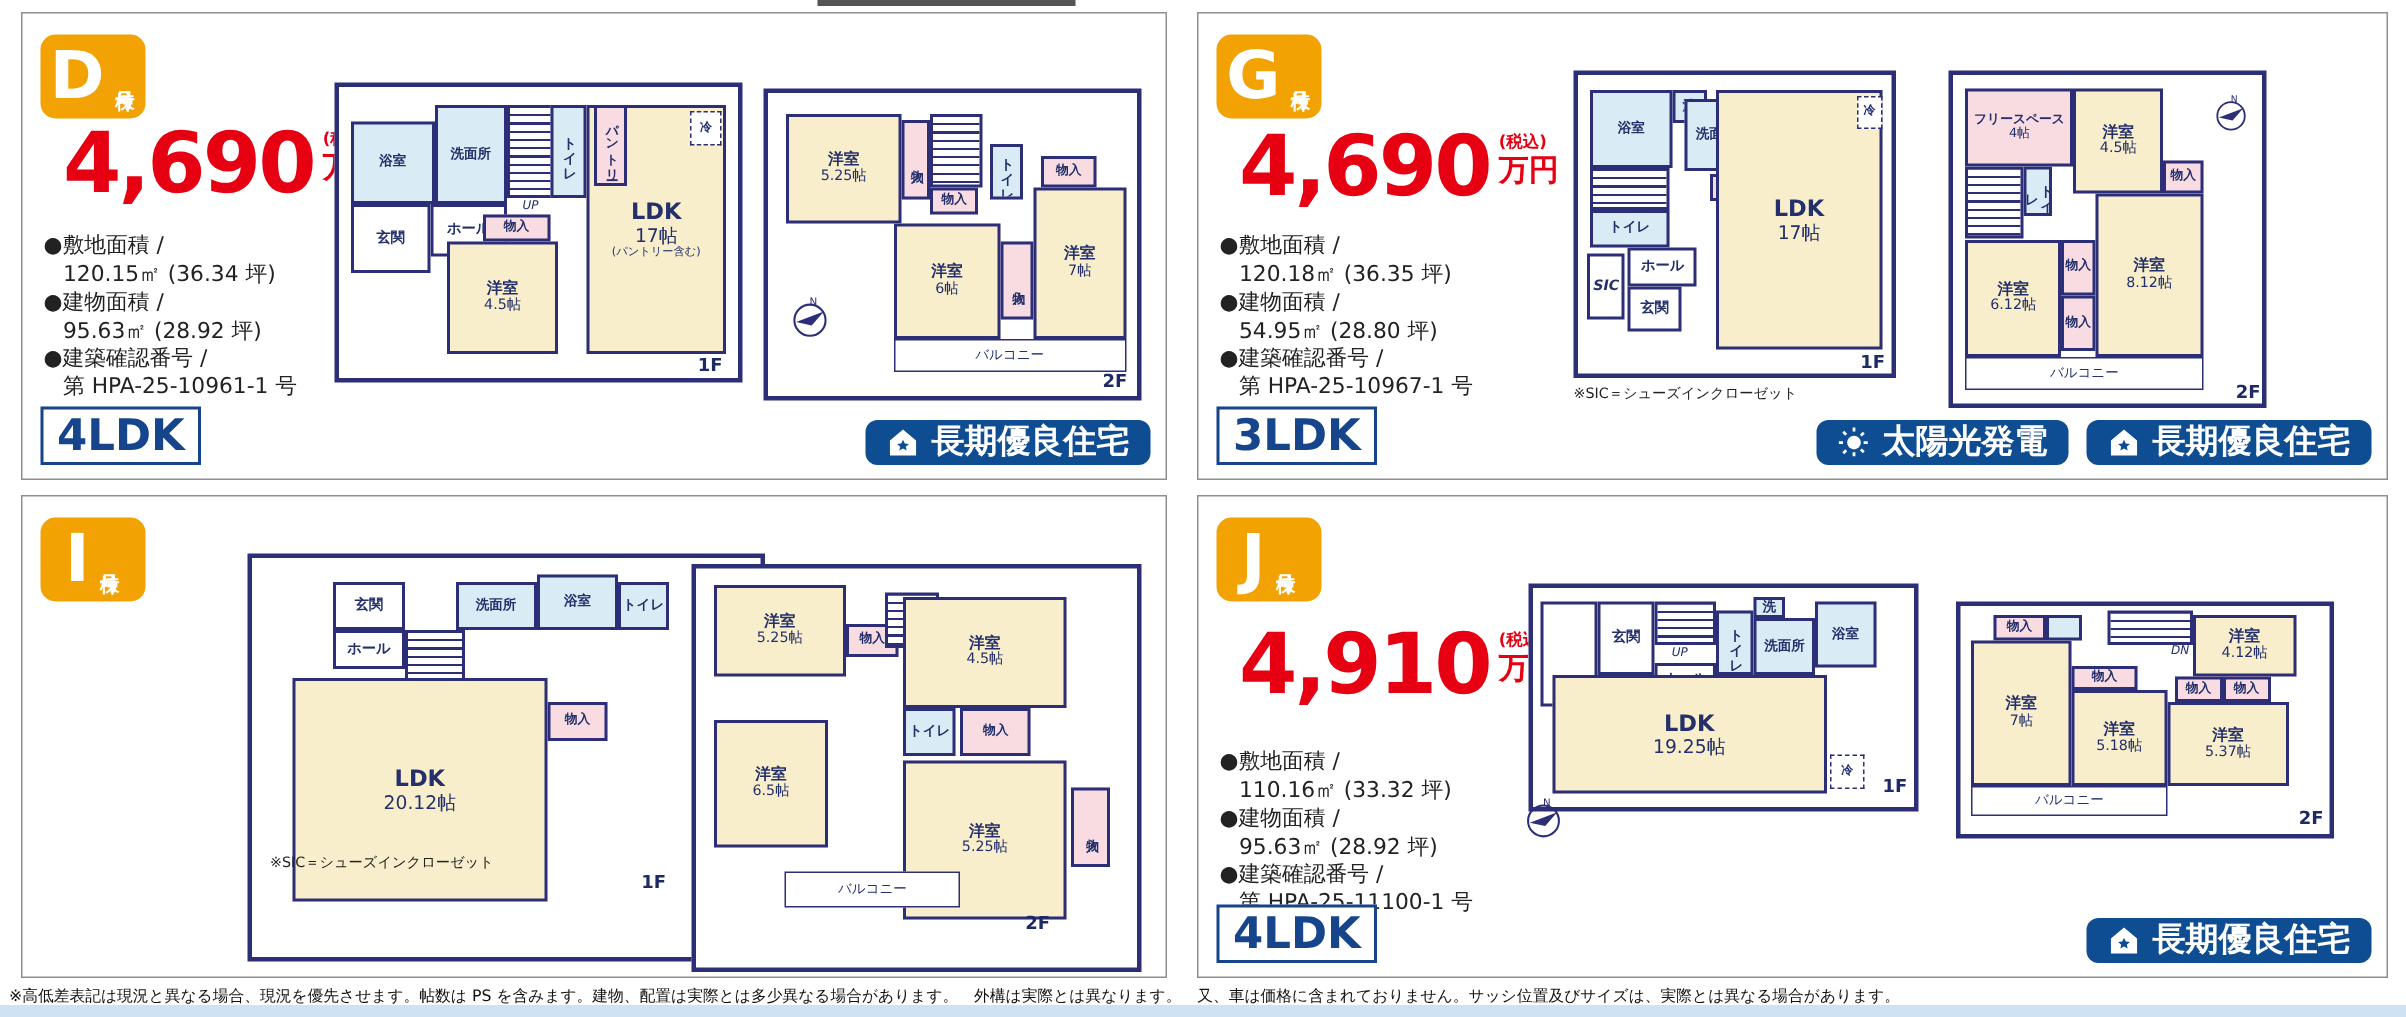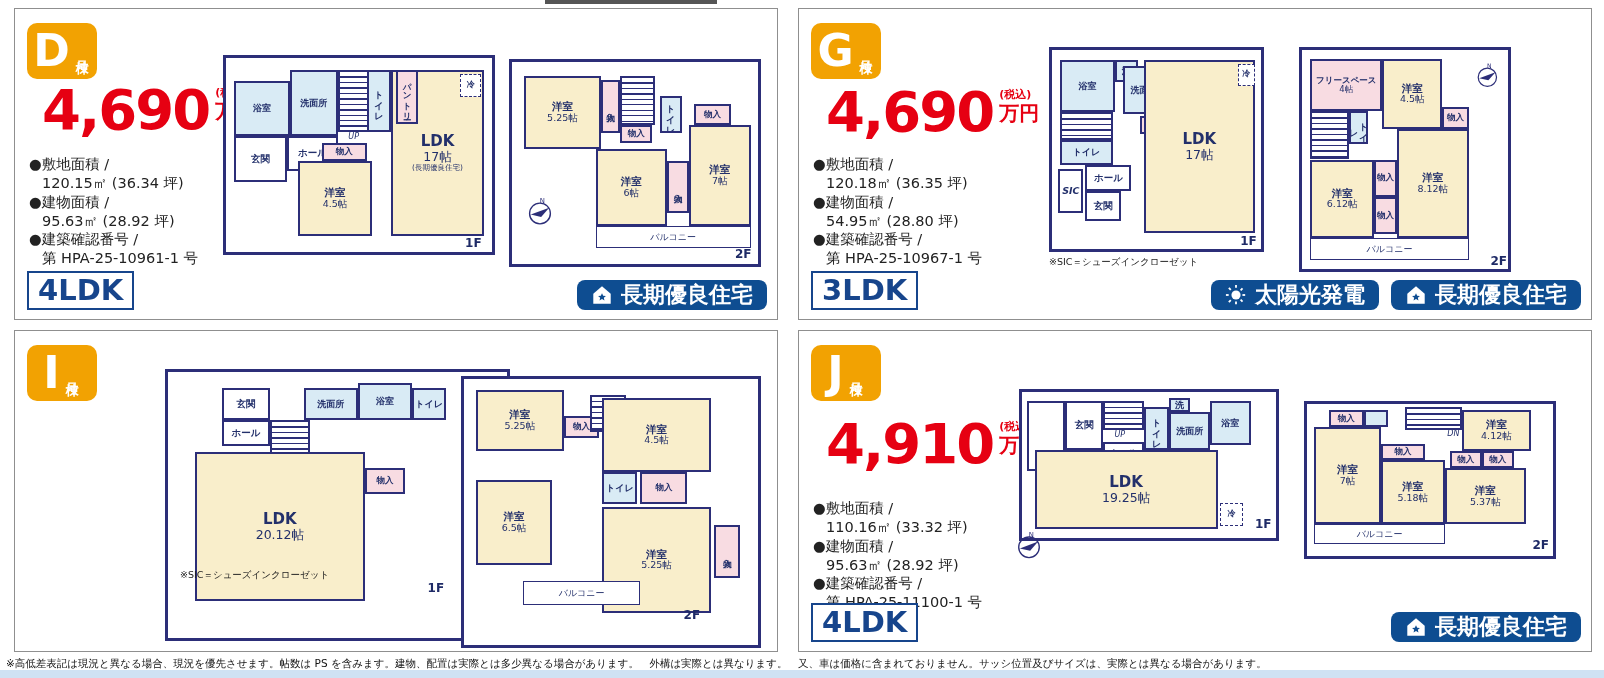--- a/index.html
+++ b/index.html
@@ -120,21 +120,21 @@
       <div class="rm rm-stairs" style="left: 42%; top: 6%; width: 12%; height: 32%;"></div>
       <div class="rm rm-dir-label" style="left: 43%; top: 38%; width: 10%; height: 6%;">
         <span class="rm-label">UP</span>
       </div>
       <div class="rm rm-wet rm-v" style="left: 53%; top: 6%; width: 9%; height: 32%;">
         <span class="rm-label">トイレ</span>
       </div>
       <div class="rm rm-room-lg" style="left: 62%; top: 6%; width: 35%; height: 86%;">
         <span class="rm-label">LDK</span>
         <span class="rm-size">17帖</span>
-        <span class="rm-sub">(長期優良住宅)</span>
+        <span class="rm-sub">(パントリー含む)</span>
       </div>
       <div class="rm rm-closet rm-v" style="left: 64%; top: 6%; width: 8%; height: 28%;">
         <span class="rm-label">パントリー</span>
       </div>
       <div class="rm rm-appliance" style="left: 88%; top: 8%; width: 8%; height: 12%;">
         <span class="rm-label">冷</span>
       </div>
       <div class="rm rm-hall" style="left: 3%; top: 40%; width: 20%; height: 24%;">
         <span class="rm-label">玄関</span>
       </div>

